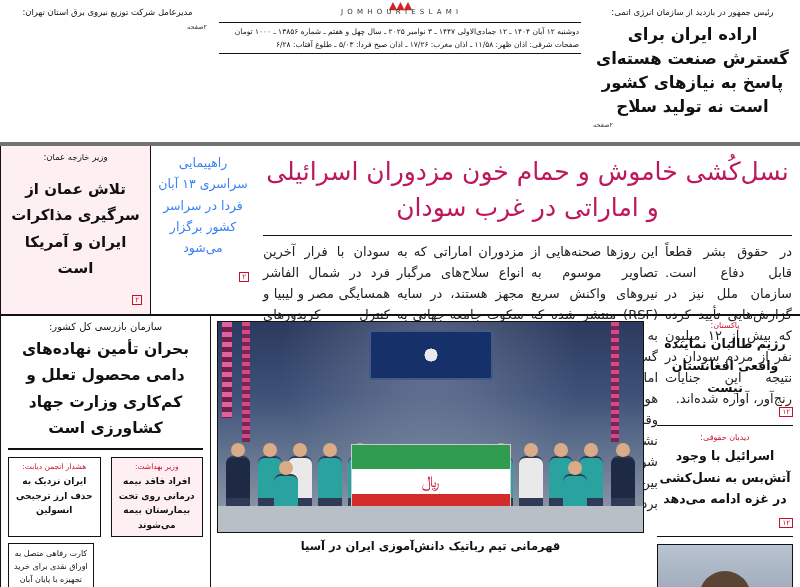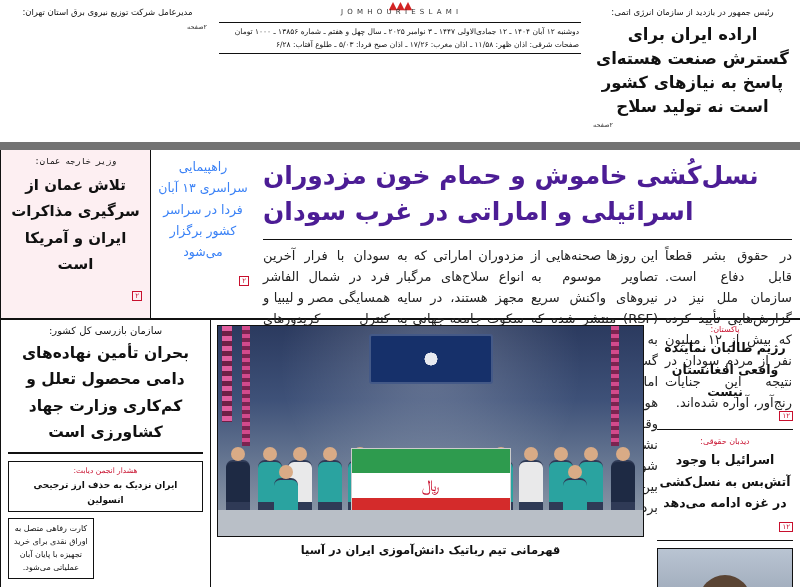--- a/index.html
+++ b/index.html
@@ -6,21 +6,21 @@
   body{
     width:800px;height:587px;
     background:#ffffff;
     font-family:"DejaVu Sans","Liberation Sans",sans-serif;
     overflow:hidden;
     position:relative;
   }
   .page{position:relative;width:800px;height:587px;box-sizing:border-box;}
 
   
-  .masthead{display:flex;flex-direction:row-reverse;align-items:stretch;height:142px;border-bottom:8px solid #737373;}
+  .masthead{display:flex;flex-direction:row-reverse;align-items:stretch;height:142px;border-bottom:4px solid #737373;}
   .mh-col{flex:0 0 215px;box-sizing:border-box;padding:6px 8px;text-align:center;}
   .mh-center{flex:1 1 auto;box-sizing:border-box;padding:2px 4px;position:relative;}
 
   .mh-kicker{font-size:8.5px;color:#111;line-height:1.5;margin-bottom:4px;}
   .mh-head{font-size:16.5px;font-weight:bold;line-height:1.45;color:#111;}
 
   .logo-wrap{text-align:center;position:relative;}
   .logo-flame{font-size:11px;color:#d32424;letter-spacing:-1px;line-height:8px;}
   .logo-title{
     font-family:"DejaVu Sans","Liberation Sans",sans-serif;
@@ -36,27 +36,27 @@
   .datebar div{white-space:nowrap;}
   .mh-footnote{font-size:6.5px;color:#333;margin-top:3px;text-align:right;}
   .mh-footnote.left{text-align:left;}
 
   
   .band2{display:flex;flex-direction:row-reverse;height:168px;border-bottom:2px solid #111;}
   .b2-right{flex:0 0 150px;box-sizing:border-box;padding:6px 8px;border-left:1px solid #111;background:#fdeff2;text-align:center;}
   .b2-mid{flex:0 0 105px;box-sizing:border-box;padding:6px 6px;border-left:1px solid #111;text-align:center;}
   .b2-left{flex:1 1 auto;box-sizing:border-box;padding:6px 8px;}
 
-  .small-kicker{font-size:8.5px;color:#111;margin-bottom:5px;font-family:Liberation Mono, monospace;}
+  .small-kicker{font-size:8.5px;color:#111;margin-bottom:14px;}
   .b2-right .hl{font-size:15px;font-weight:bold;line-height:1.75;color:#111;}
   .b2-mid .hl{font-size:12.5px;font-weight:normal;line-height:1.7;color:#3b82f6;}
 
   .lead-title{
-    font-size:25px;font-weight:bold;color:#4c1d95;
-    line-height:1.45;text-align:left;margin:2px 0 8px;
+    font-size:25px;font-weight:normal;color:#be185d;
+    line-height:1.45;text-align:center;margin:2px 0 8px;
   }
   .lead-cols{display:flex;flex-direction:row-reverse;gap:7px;border-top:1px solid #111;padding-top:5px;}
   .lead-col{flex:1;font-size:13px;line-height:1.62;color:#222;text-align:justify;}
   .num-badge{display:inline-block;border:1px solid #c8102e;color:#c8102e;font-size:7px;padding:0 2px;}
 
   
   .body3{display:flex;flex-direction:row-reverse;height:275px;}
   .col-right{flex:0 0 210px;box-sizing:border-box;border-left:1px solid #111;padding:5px 7px;text-align:center;}
   .col-center{flex:1 1 auto;box-sizing:border-box;border-left:1px solid #111;padding:5px 6px;}
   .col-left{flex:0 0 150px;box-sizing:border-box;padding:5px 7px;text-align:center;}
@@ -178,20 +178,24 @@
     <div class="col-right">
       <div class="cr-head">سازمان بازرسی کل کشور:</div>
       <div class="cr-title">بحران تأمین نهاده‌های دامی محصول تعلل و کم‌کاری وزارت جهاد کشاورزی است</div>
       <hr class="hr-thick">
 
       <div class="two-box">
         <div class="mini-box">
           <div class="mini-kicker">هشدار انجمن دیابت:</div>
           <div class="mini-text">ایران نزدیک به حذف ارز ترجیحی انسولین</div>
         </div>
+        <div class="mini-box pink">
+          <div class="mini-kicker">وزیر بهداشت:</div>
+          <div class="mini-text">افراد فاقد بیمه درمانی روی تخت بیمارستان بیمه می‌شوند</div>
+        </div>
       </div>
 
       <div class="two-box">
         <div class="mini-box" style="flex:0 0 44%;">
           <div class="mini-text" style="font-weight:normal;font-size:8px;">کارت رفاهی متصل به اوراق نقدی برای خرید تجهیزه با پایان آبان عملیاتی می‌شود.</div>
         </div>
         <div class="mini-box" style="flex:1;border:0;"></div>
       </div>
 
     </div>

